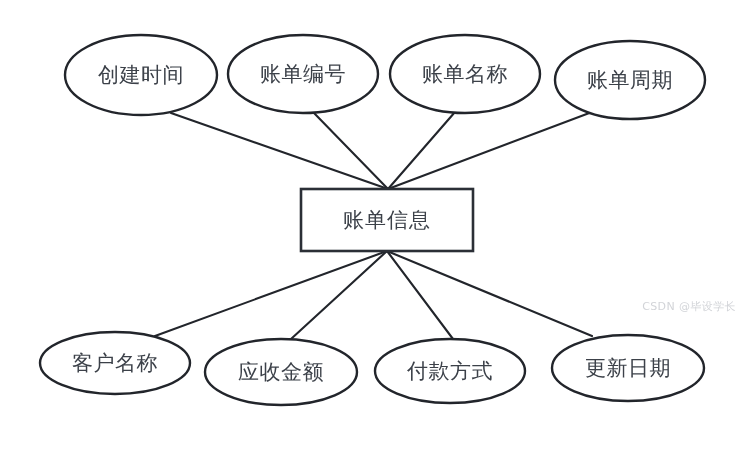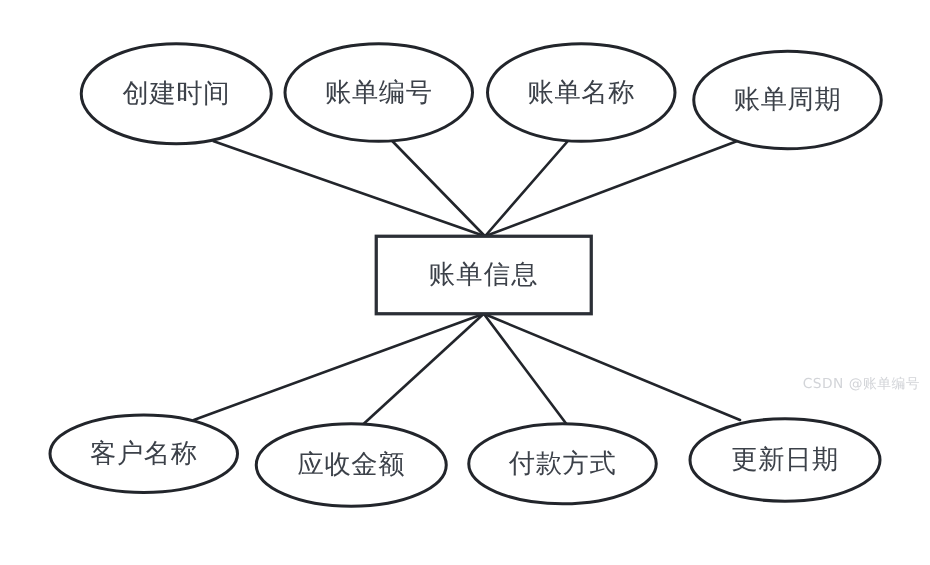--- a/index.html
+++ b/index.html
@@ -118,14 +118,14 @@
         <g>
           <ellipse cx="628" cy="368" rx="76" ry="33" class="node-shape"></ellipse>
           <text x="628" y="369" class="node-label">更新日期</text>
         </g>
         <g>
           <rect x="301" y="189" width="172" height="62" class="entity-shape"></rect>
           <text x="387" y="221" class="entity-label">账单信息</text>
         </g>
       </g>
   </svg>
-  <div class="watermark">CSDN @账单编号</div>
+  <div class="watermark">CSDN @毕设学长</div>
 </div>
 
 </body></html>

